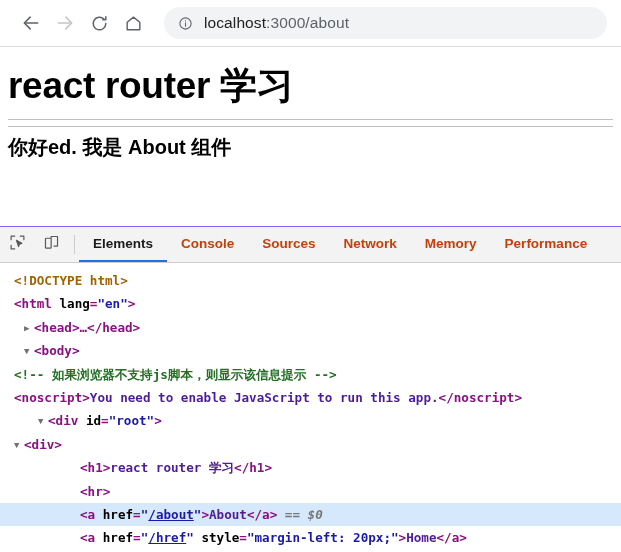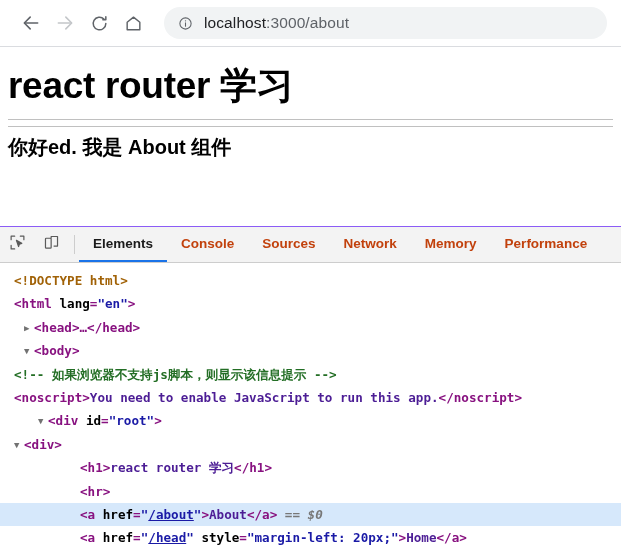--- a/index.html
+++ b/index.html
@@ -206,21 +206,21 @@
 
     <div class="code-row ind5">
       <span class="tag">&lt;hr&gt;</span>
     </div>
 
     <div class="code-row ind5 selected">
       <span class="tag">&lt;a</span><span>&nbsp;</span><span class="attr">href</span><span class="tag">=</span><span class="val">"<u>/about</u>"</span><span class="brk">&gt;</span><span class="txt">About</span><span class="tag">&lt;/a&gt;</span><span>&nbsp;</span><span class="sel0">== $0</span>
     </div>
 
     <div class="code-row ind5">
-      <span class="tag">&lt;a</span><span>&nbsp;</span><span class="attr">href</span><span class="tag">=</span><span class="val">"<u>/head</u>"</span><span>&nbsp;</span><span class="attr">style</span><span class="tag">=</span><span class="val">"margin-left: 20px;"</span><span class="brk">&gt;</span><span class="txt">Home</span><span class="tag">&lt;/a&gt;</span>
+      <span class="tag">&lt;a</span><span>&nbsp;</span><span class="attr">href</span><span class="tag">=</span><span class="val">"<u>/href</u>"</span><span>&nbsp;</span><span class="attr">style</span><span class="tag">=</span><span class="val">"margin-left: 20px;"</span><span class="brk">&gt;</span><span class="txt">Home</span><span class="tag">&lt;/a&gt;</span>
     </div>
 
     <div class="code-row ind5">
       
     </div>
 
   </div>
 </div>
 
 </body></html>

